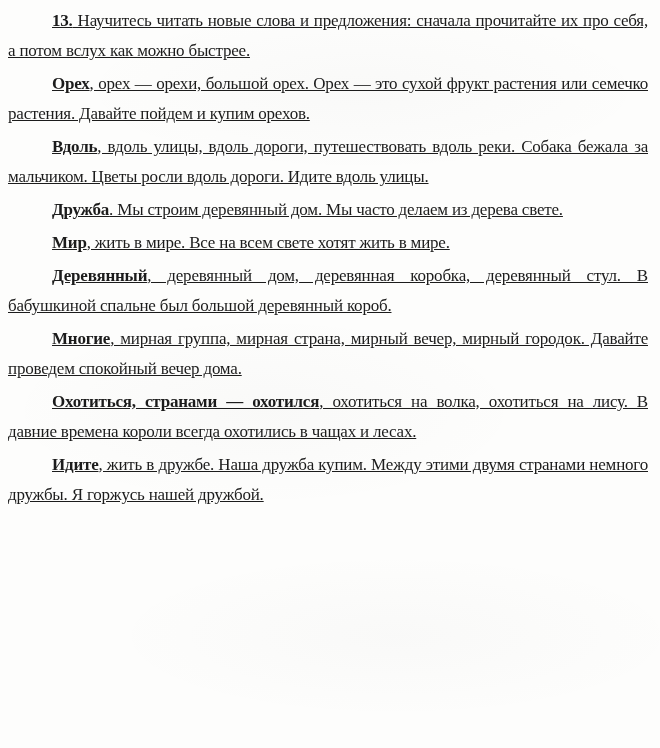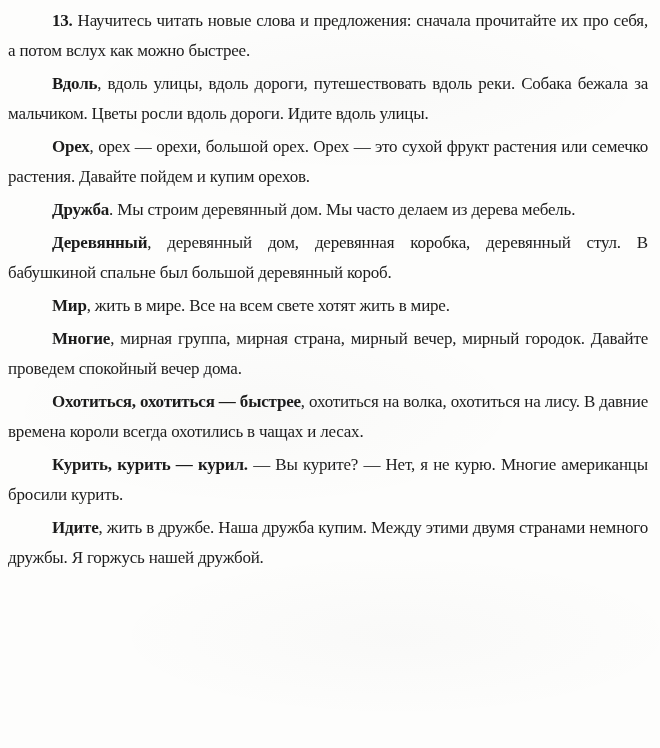--- a/index.html
+++ b/index.html
@@ -17,20 +17,21 @@
   .page {
     box-sizing: border-box;
     width: 660px;
     height: 748px;
     padding: 6px 12px 0 8px;
     background:
       radial-gradient(ellipse 420px 120px at 55% 12%, rgba(60,60,60,0.02), transparent 70%),
       radial-gradient(ellipse 380px 140px at 40% 55%, rgba(60,60,60,0.018), transparent 70%),
       radial-gradient(ellipse 420px 120px at 60% 85%, rgba(60,60,60,0.02), transparent 70%),
       #fdfdfc;
+    text-decoration: underline;
   }
   p.para {
     margin: 0 0 3px 0;
     font-size: 17px;
     line-height: 30px;
     letter-spacing: -0.2px;
     text-indent: 44px;
     text-align: justify;
     hyphens: manual;
     -webkit-hyphens: manual;
@@ -40,32 +41,31 @@
   }
 </style>
 </head>
 <body>
 
 <div class="page">
 
   <p class="para"><b>13.</b><span> Научитесь читать новые слова и предложения: сначала прочитайте их про себя, а потом вслух как можно быстрее.</span></p>
 
 
+  <p class="para"><b>Орех</b><span>, орех — орехи, большой орех. Орех — это сухой фрукт растения или семечко расте­ния. Давайте пойдем и купим орехов.</span></p>
+
   <p class="para"><b>Вдоль</b><span>, вдоль улицы, вдоль дороги, путешествовать вдоль реки. Собака бежала за мальчи­ком. Цветы росли вдоль дороги. Идите вдоль улицы.</span></p>
 
-  <p class="para"><b>Орех</b><span>, орех — орехи, большой орех. Орех — это сухой фрукт растения или семечко расте­ния. Давайте пойдем и купим орехов.</span></p>
+  <p class="para"><b>Дружба</b><span>. Мы строим деревянный дом. Мы часто делаем из дерева свете.</span></p>
 
-  <p class="para"><b>Дружба</b><span>. Мы строим деревянный дом. Мы часто делаем из дерева мебель.</span></p>
+  <p class="para"><b>Мир</b><span>, жить в мире. Все на всем свете хотят жить в мире.</span></p>
 
   <p class="para"><b>Деревянный</b><span>, деревянный дом, деревянная коробка, деревянный стул. В бабушкиной спальне был большой деревянный короб.</span></p>
 
-  <p class="para"><b>Мир</b><span>, жить в мире. Все на всем свете хотят жить в мире.</span></p>
-
   <p class="para"><b>Многие</b><span>, мирная группа, мирная страна, мирный вечер, мирный городок. Давайте про­ведем спокойный вечер дома.</span></p>
 
-  <p class="para"><b>Охотиться, охотиться — быстрее</b><span>, охотиться на волка, охотиться на лису. В давние времена короли всегда охотились в чащах и лесах.</span></p>
+  <p class="para"><b>Охотиться, странами — охотился</b><span>, охотиться на волка, охотиться на лису. В давние времена короли всегда охотились в чащах и лесах.</span></p>
 
 
-  <p class="para"><b>Курить, курить — курил.</b><span> — Вы курите? — Нет, я не курю. Многие американцы бро­сили курить.</span></p>
 
   <p class="para"><b>Идите</b><span>, жить в дружбе. Наша дружба купим. Между этими двумя странами немного дружбы. Я горжусь нашей дружбой.</span></p>
 
 </div>
 
 </body></html>

